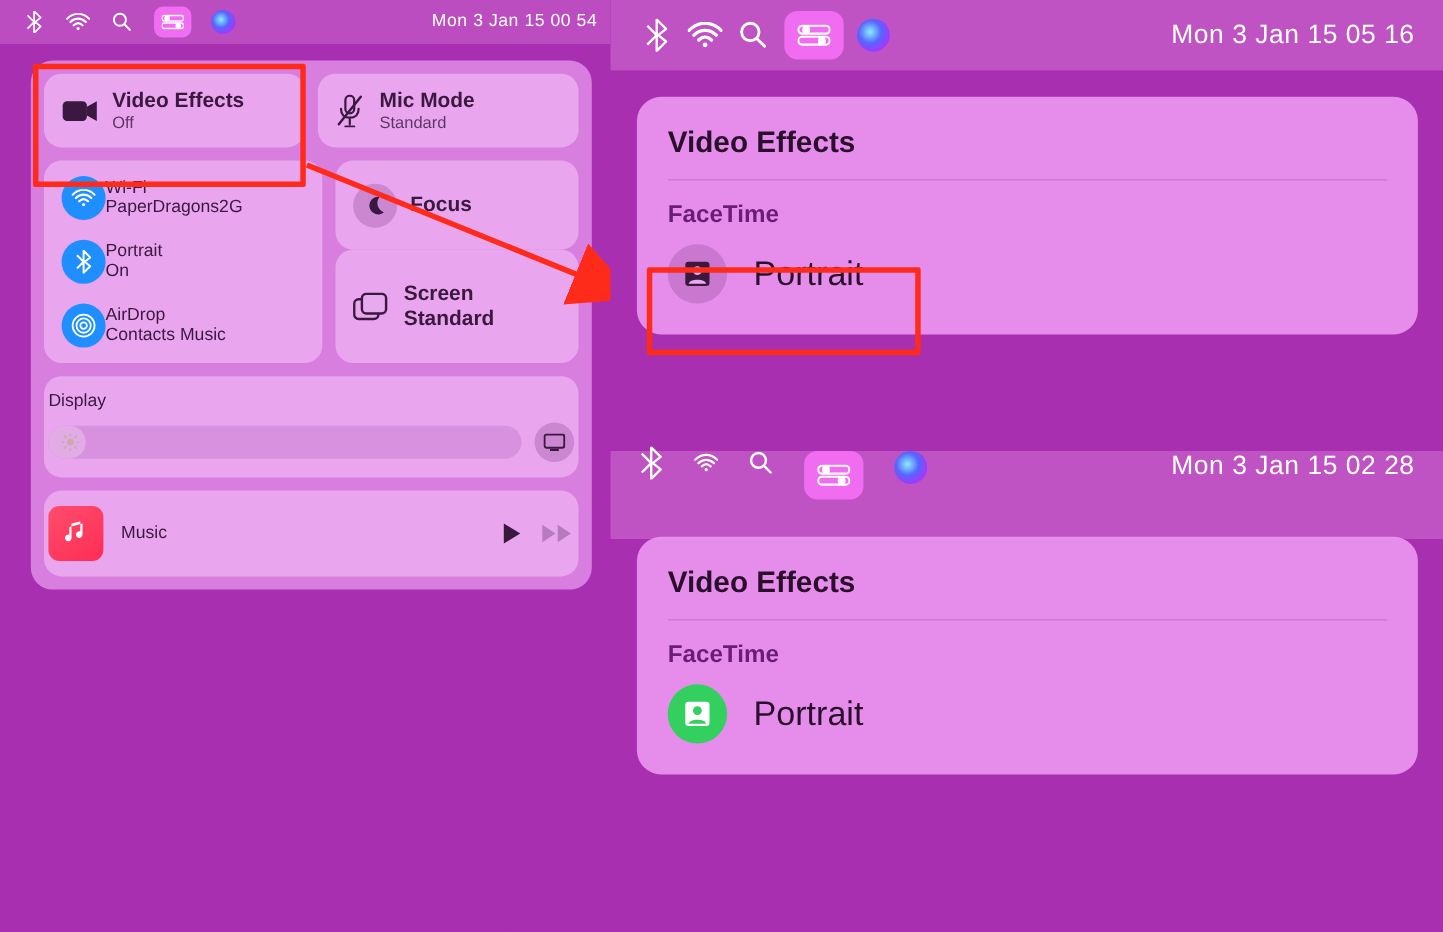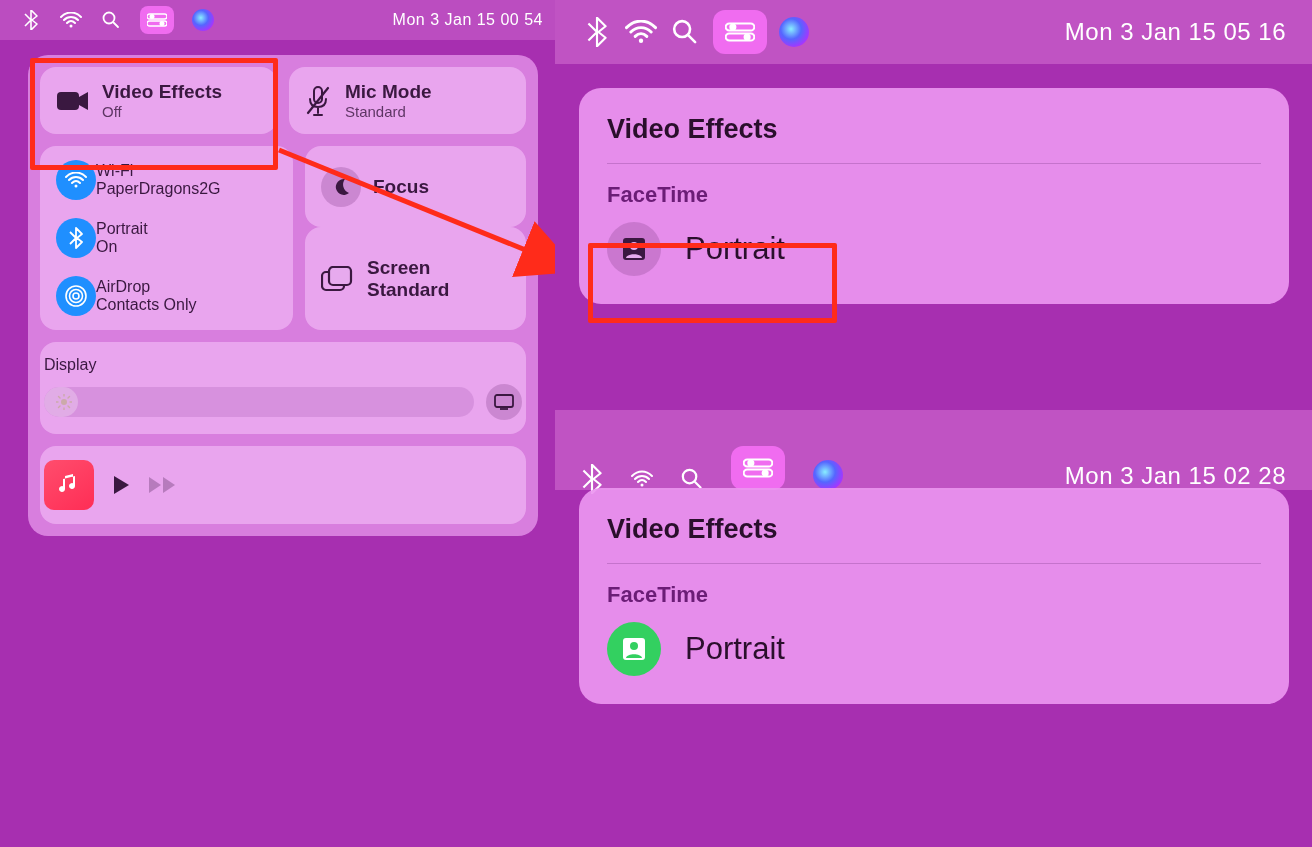--- a/index.html
+++ b/index.html
@@ -55,21 +55,21 @@
   .ve-title { font-size:27px; font-weight:700; margin-bottom:18px; }
   .ve-div { height:1px; background:rgba(100,40,110,0.25); margin-bottom:18px; }
   .ve-sub { font-size:22px; font-weight:600; color:#6b1d76; margin-bottom:14px; }
   .portrait-row { display:flex; align-items:center; gap:24px; }
   .portrait-circle { width:54px; height:54px; border-radius:50%; display:flex; align-items:center; justify-content:center; }
   .pc-grey { background:rgba(150,80,155,0.35); color:#3a1840; }
   .pc-green { background:#33d060; color:#fff; }
   .portrait-label { font-size:31px; font-weight:500; }
   .highlight-r { position:absolute; left:9px; top:155px; width:249px; height:80px; border:5px solid #ff2b1a; border-radius:2px; pointer-events:none; }
 
-  .menu-bar-r2 { position:absolute; left:0; top:410px; width:100%; height:80px; background:#c053c3; display:flex; align-items:flex-end; gap:28px; padding:0 26px; color:#fff; }
+  .menu-bar-r2 { position:absolute; left:0; top:410px; width:100%; height:80px; background:#c053c3; display:flex; align-items:flex-start; gap:28px; padding:0 26px; color:#fff; }
   .ve-panel.bottom { top:488px; }
 
   svg { display:block; }
 </style>
 </head>
 <body>
 
 <div class="left-half">
   <div class="menu-bar-l">
     <span class="mb-icon">
@@ -159,21 +159,21 @@
         <div class="conn-item">
           <span class="icon-circle blue">
             <svg width="24" height="24" viewBox="0 0 24 24">
                 <circle cx="12" cy="12" r="3" fill="none" stroke="#fff" stroke-width="1.6"></circle>
                 <circle cx="12" cy="12" r="6.5" fill="none" stroke="#fff" stroke-width="1.6"></circle>
                 <circle cx="12" cy="12" r="10" fill="none" stroke="#fff" stroke-width="1.6"></circle>
               </svg>
           </span>
           <span class="stack">
             <span class="title">AirDrop</span>
-            <span class="sub">Contacts Only</span>
+            <span class="sub">Contacts Music</span>
           </span>
         </div>
       </div>
       <div class="right-stack">
         <div class="tile">
           <span class="icon-circle grey">
             <svg width="20" height="20" viewBox="0 0 20 20">
                 <path d="M14 2a8 8 0 1 0 4 14 9 9 0 0 1-4-14z" fill="#3a1840"></path>
               </svg>
           </span>
@@ -223,20 +223,21 @@
       </div>
     </div>
 
 
     <div class="full-tile music-tile">
       <span class="music-art">
         <svg width="22" height="24" viewBox="0 0 22 24">
             <path d="M7 3v13a3 3 0 1 1-2-2.8V6l12-3v10a3 3 0 1 1-2-2.8V1z" fill="#fff"></path>
           </svg>
       </span>
+      <span class="title" style="flex:1">Music</span>
       <span>
         <svg width="22" height="22" viewBox="0 0 22 22">
             <path d="M4 2l15 9-15 9z" fill="#3a1840"></path>
           </svg>
       </span>
       <span>
         <svg width="30" height="20" viewBox="0 0 30 20">
             <path d="M1 2l12 8-12 8zM15 2l12 8-12 8z" fill="#b77bbd"></path>
           </svg>
       </span>

